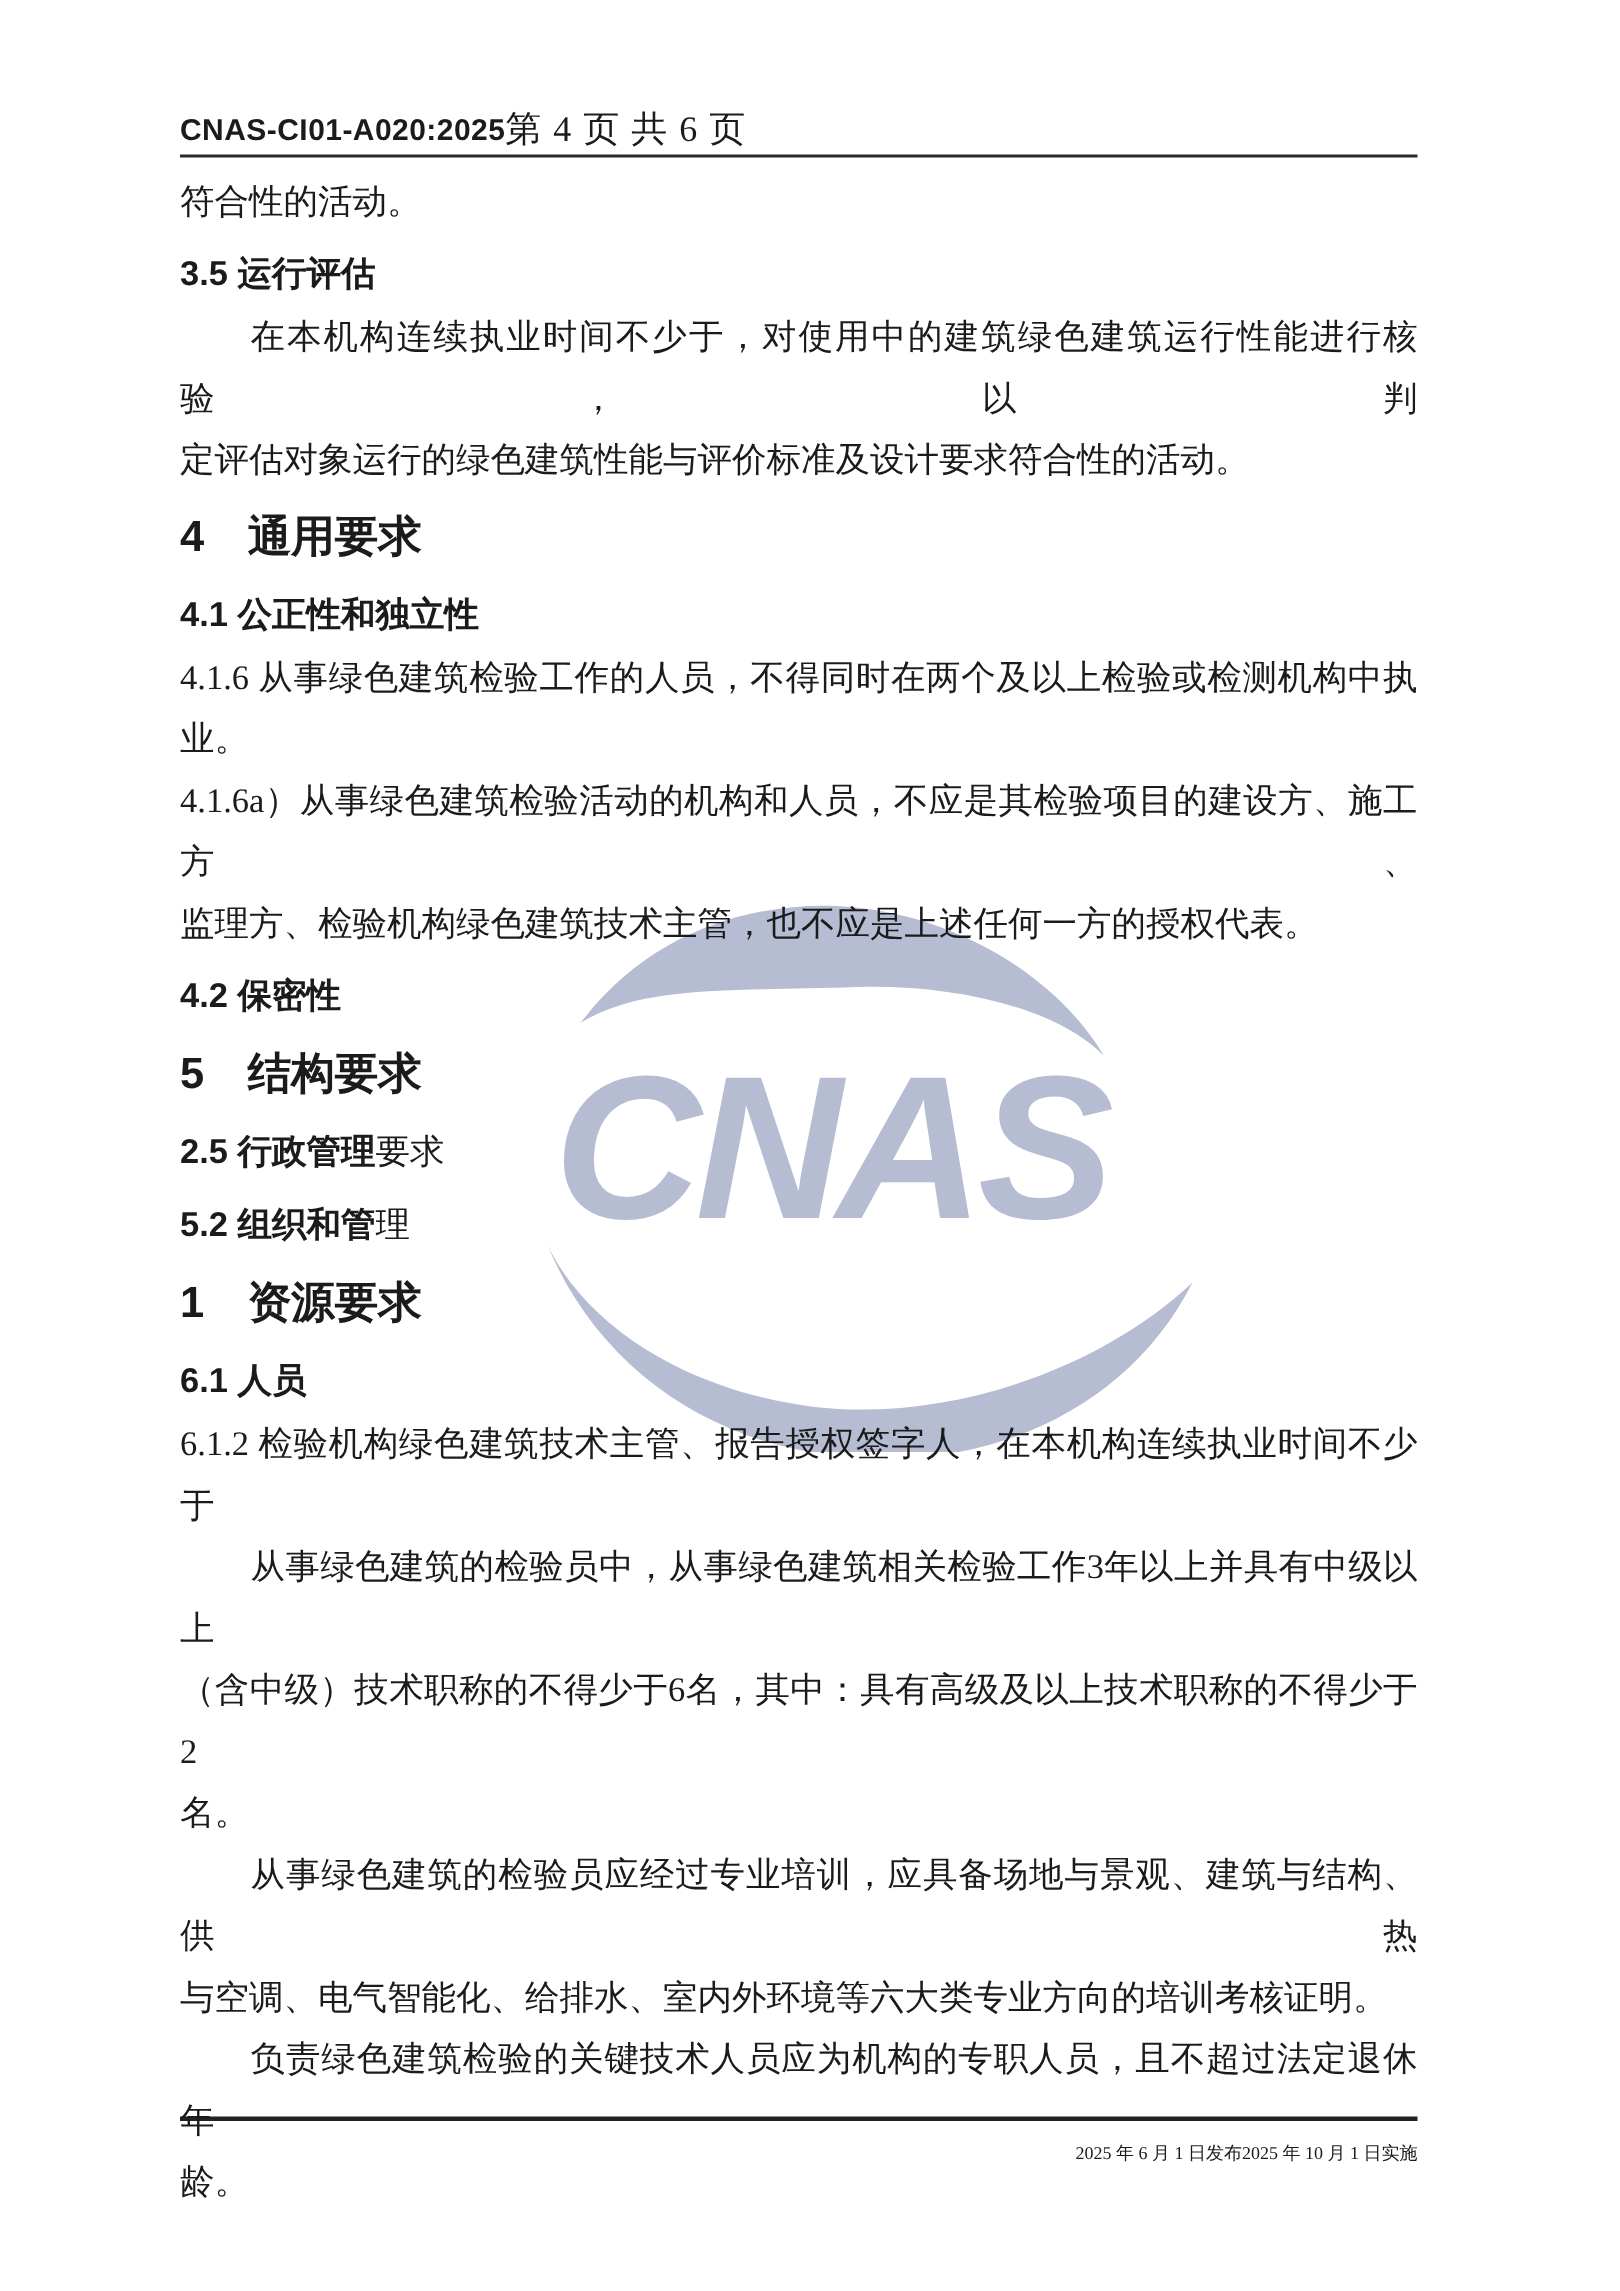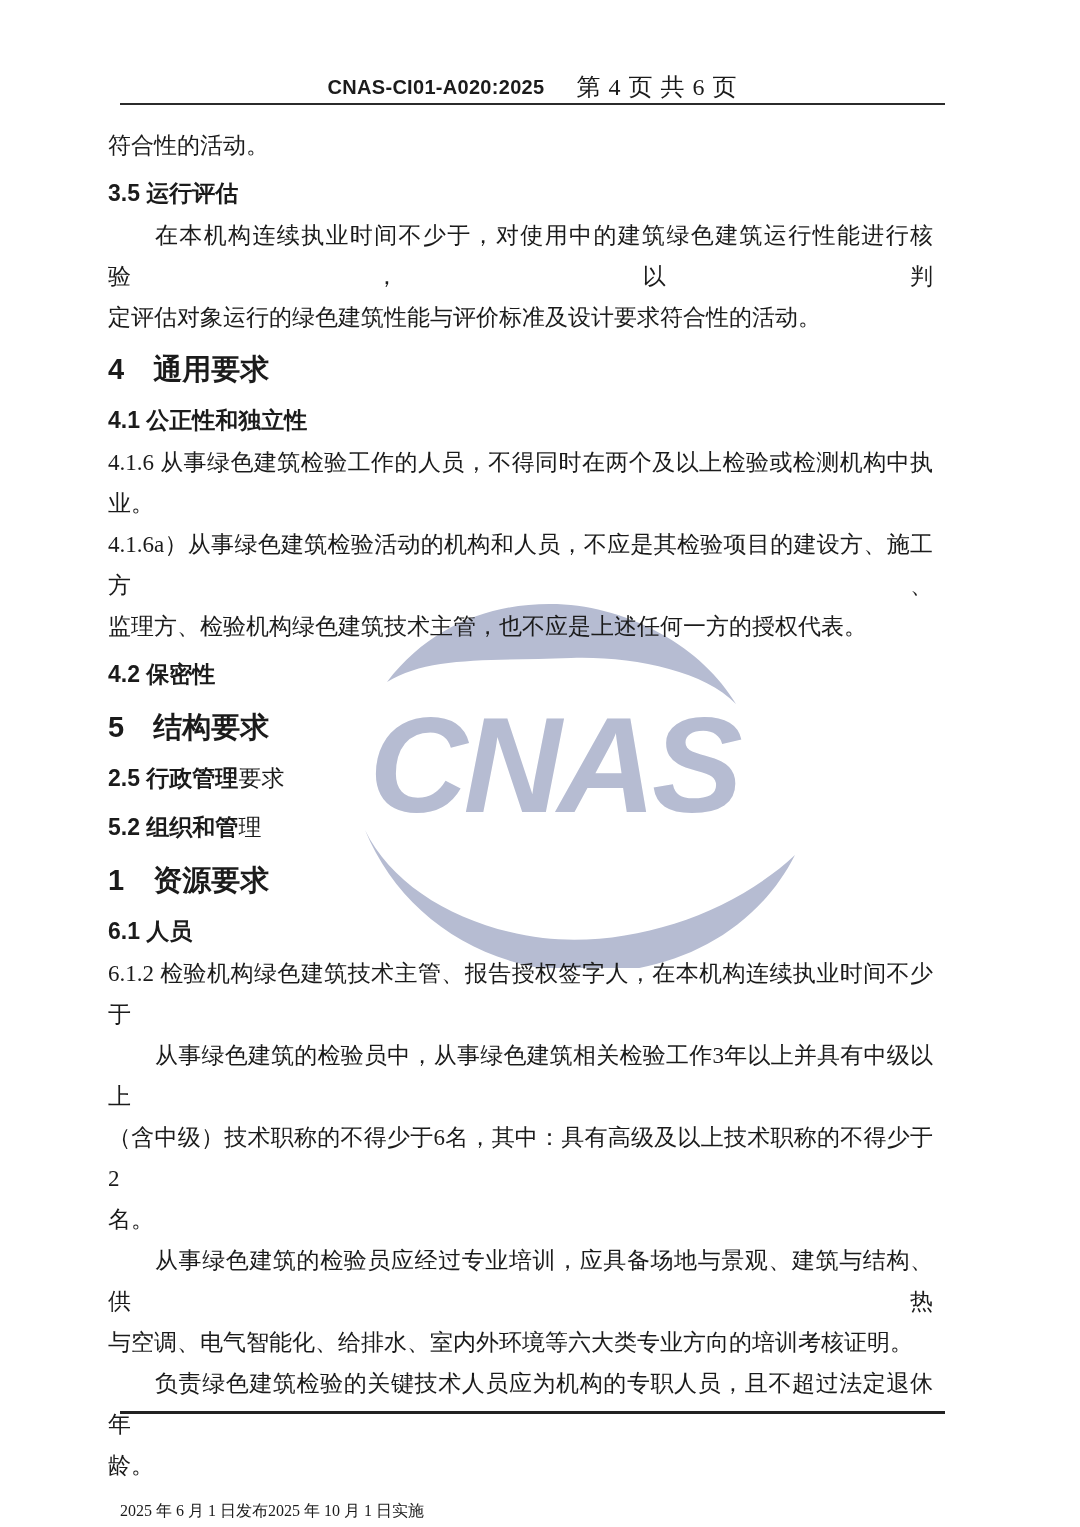--- a/index.html
+++ b/index.html
@@ -7,22 +7,22 @@
     position:relative;
     width:1080px;height:1527px;
     background:#ffffff;
     overflow:hidden;
     font-family:"Liberation Serif", serif;
     color:#1b1b1b;
   }
   
   .page-header{
     position:absolute;left:120px;right:135px;top:62px;height:38px;
-    display:flex;justify-content:center;align-items:flex-end;
-    font-size:20px;line-height:26px;gap:32px;
+    display:flex;justify-content:flex-start;align-items:flex-end;
+    font-size:20px;line-height:26px;
   }
   .doc-number{
     font-family:"Liberation Sans", sans-serif;
     font-weight:600;letter-spacing:.3px;
   }
   .page-info{font-size:24px;letter-spacing:1px;}
   .header-rule{
     position:absolute;left:120px;right:135px;top:103px;height:0;
     border-top:2px solid #2b2b2b;
   }
@@ -30,22 +30,22 @@
   .watermark{
     position:absolute;left:333px;top:598px;width:470px;height:370px;
     z-index:0;pointer-events:none;
   }
   .watermark text{
     font-family:"Liberation Sans", sans-serif;
     font-weight:bold;font-style:italic;letter-spacing:-4px;
   }
   
   .doc-body{
-    position:absolute;left:108px;width:825px;top:106px;z-index:1;
-    padding-top:19px;
+    position:absolute;left:120px;width:825px;top:106px;z-index:1;
+    padding-top:8px;
   }
   .line{font-size:23px;line-height:41px;}
   .line.justify{text-align:justify;text-align-last:justify;}
   .line.body-indent{text-indent:47px;}
   .line.h1{
     font-size:29px;line-height:48px;margin-top:7px;
     font-family:"Liberation Sans", sans-serif;font-weight:bold;
   }
   .line.h2{
     font-size:23px;line-height:44px;margin-top:5px;
@@ -53,23 +53,23 @@
   }
   .line.note{font-size:19px;line-height:41px;text-indent:45px;}
   .seg-b{font-weight:bold;font-family:Liberation Sans, sans-serif;}
   .seg-r{font-weight:normal;}
   
   .footer-rule{
     position:absolute;left:120px;right:135px;top:1411px;height:0;
     border-top:3px solid #222222;
   }
   .page-footer{
-    position:absolute;left:120px;right:135px;top:1496px;
-    display:flex;justify-content:flex-start;
-    font-size:16px;line-height:30px;
+    position:absolute;left:120px;right:135px;top:1420px;
+    display:flex;justify-content:flex-end;
+    font-size:12px;line-height:30px;
   }
 </style>
 </head>
 <body>
 
 <div class="page">
 
   <div class="page-header">
     <span class="doc-number">CNAS-CI01-A020:2025</span>
     <span class="page-info">第 4 页 共 6 页</span>

